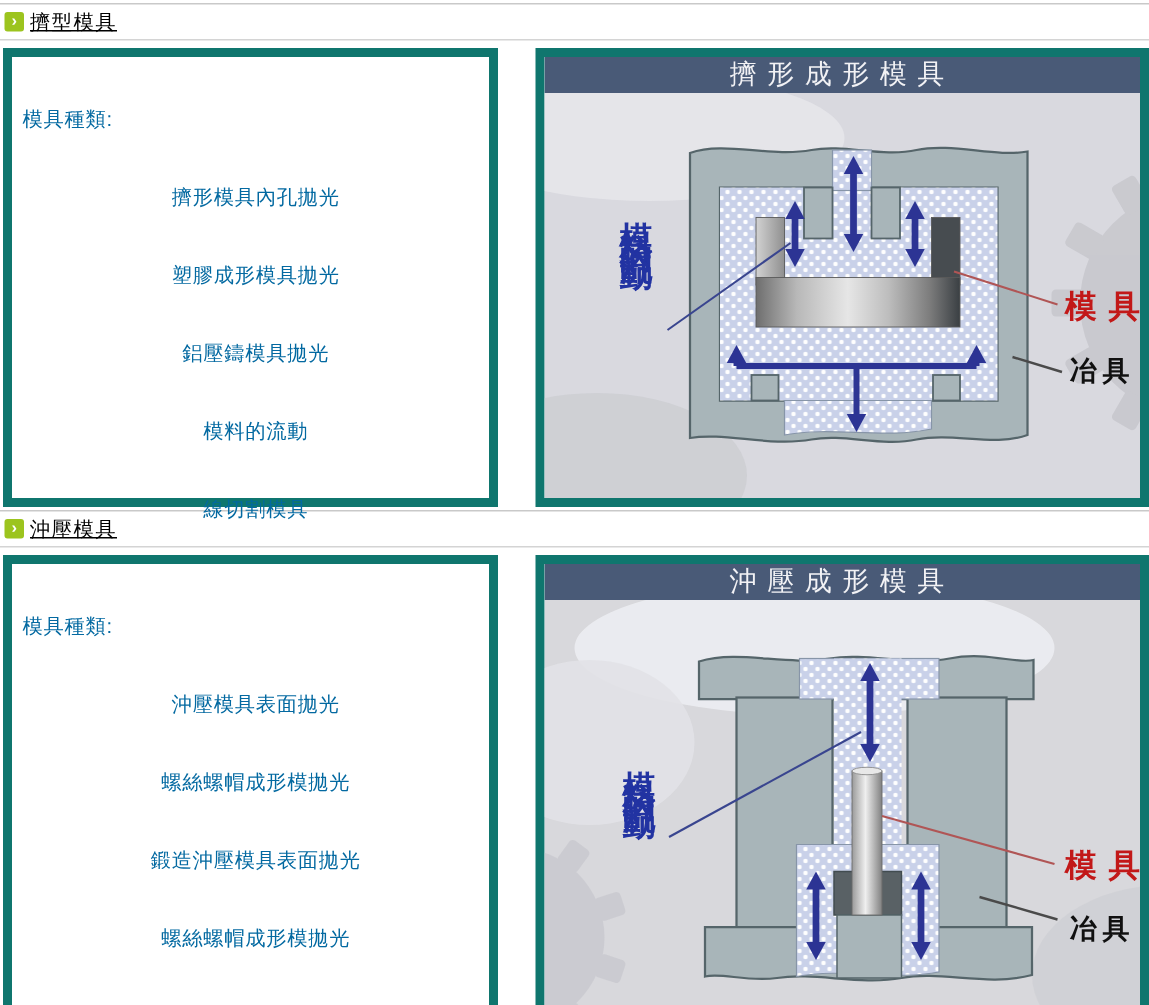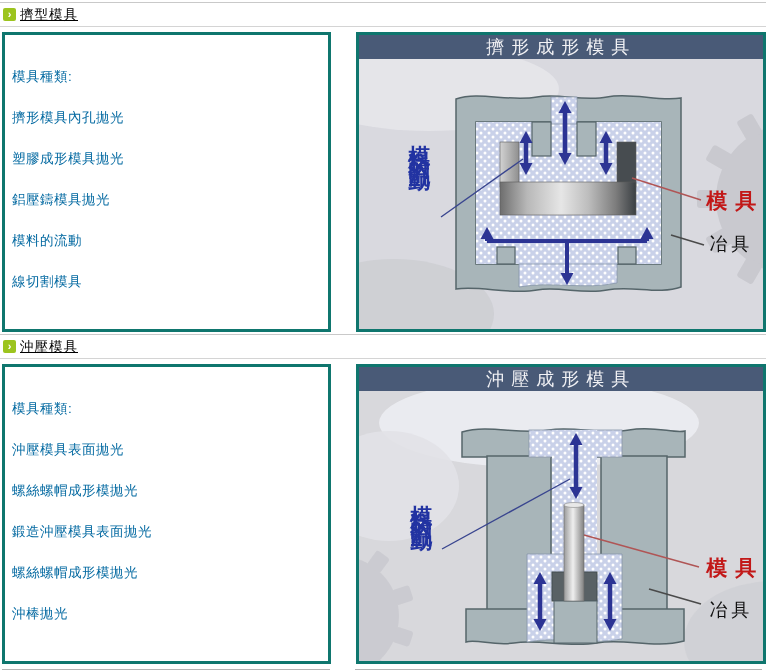--- a/index.html
+++ b/index.html
@@ -3,32 +3,32 @@
 <meta charset="utf-8">
 <style>
   html,body{margin:0;padding:0;background:#fff;}
   .page{width:766px;height:670px;background:#fff;font-family:"Liberation Sans","DejaVu Sans",sans-serif;position:relative;overflow:hidden;}
   
   .header-row{margin-top:2px;height:23px;border-top:1px solid #c9c9c9;border-bottom:1px solid #d4d4d4;background:#fff;display:flex;align-items:center;padding-left:3px;}
   .bullet{width:13px;height:13px;border-radius:2px;background:#9cc41e;color:#fff;font-weight:bold;font-size:11px;line-height:13px;text-align:center;margin-right:4px;}
   .header-label{font-size:13.5px;color:#000;letter-spacing:1px;text-decoration:underline;}
   
   .content-row{display:flex;margin:5px 0 0 2px;}
-  .panel{border:3px solid #0f766e;background:#fff;}
+  .panel{border:6px solid #0f766e;background:#fff;}
   .left-panel{width:326px;height:294px;margin-right:25px;padding-top:0;}
   .left-panel p{margin:0 0 0 7px;font-size:13.5px;color:#0369a1;letter-spacing:.5px;}
   .left-panel p.first{padding-top:33px;}
-  .left-panel p + p{margin-top:23px;}
+  .left-panel p + p{margin-top:34px;text-align:center;}
   .image-panel{width:407px;height:294px;position:relative;overflow:hidden;}
   .img-title{height:24px;background:#495a77;color:#f2f2f5;text-align:center;font-family:"DejaVu Serif","Liberation Serif",serif;font-size:18px;line-height:24px;letter-spacing:7px;}
   .fig-wrap{position:relative;width:407px;height:270px;}
   .fig-wrap svg{display:block;}
   .v-label{position:absolute;writing-mode:vertical-rl;text-orientation:upright;font-family:"DejaVu Serif","Liberation Serif",serif;color:#2233a2;font-size:22px;letter-spacing:6px;font-weight:bold;}
   .die-label{position:absolute;font-family:"DejaVu Serif","Liberation Serif",serif;color:#c21818;font-size:21px;font-weight:bold;letter-spacing:8px;white-space:nowrap;}
-  .jig-label{position:absolute;font-family:"Liberation Sans","DejaVu Sans",sans-serif;color:#101010;font-size:18px;font-weight:normal;letter-spacing:4px;white-space:nowrap;}
+  .jig-label{position:absolute;font-family:"Liberation Sans","DejaVu Sans",sans-serif;color:#101010;font-size:18px;font-weight:bold;letter-spacing:4px;white-space:nowrap;}
   
   .bottom-strip{display:flex;margin:5px 0 0 2px;}
   .bottom-strip .cell{border:1px solid #b3b3b3;background:#d6d6d8;height:8px;}
   .bottom-strip .c1{width:326px;margin-right:25px;}
   .bottom-strip .c2{width:405px;}
 </style>
 </head>
 <body>
 
 <div class="page">

